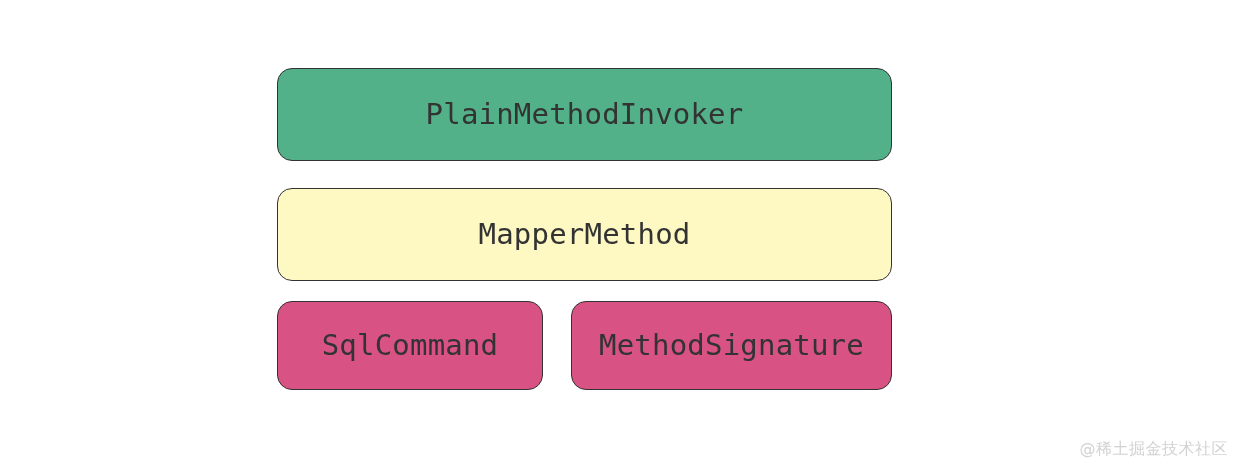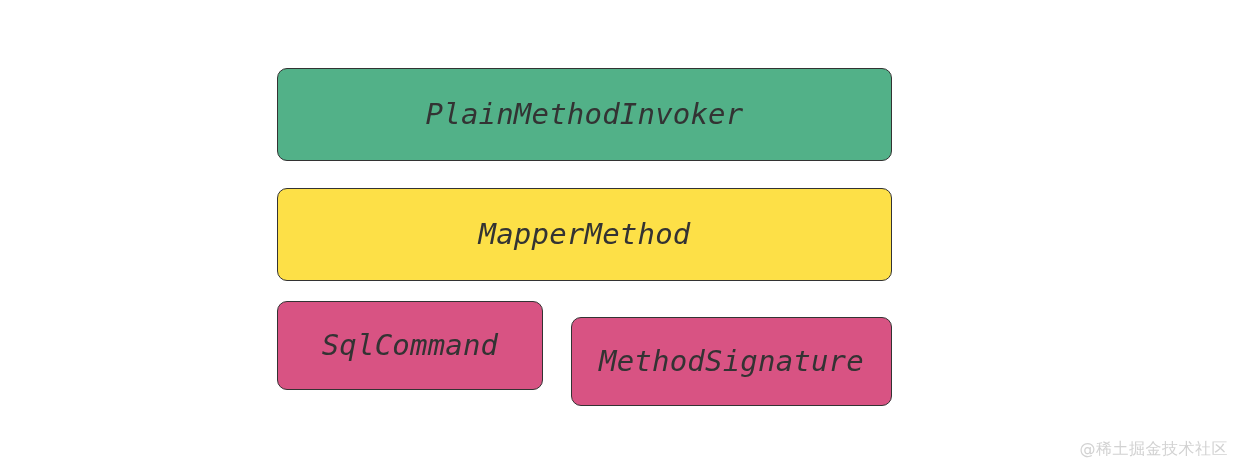--- a/index.html
+++ b/index.html
@@ -18,26 +18,25 @@
     position: relative;
     width: 1242px;
     height: 470px;
     background: #ffffff;
   }
 
   .node {
     position: absolute;
     box-sizing: border-box;
     border: 1.6px solid #333333;
-    border-radius: 10px;
+    border-radius: 15px;
     display: flex;
     align-items: center;
     justify-content: center;
     text-align: center;
-    font-style: italic;
   }
 
   .node-label {
     font-family: "DejaVu Sans Mono", "Liberation Mono", monospace;
     font-size: 29px;
     font-weight: 400;
     color: #333333;
     letter-spacing: 0.2px;
     line-height: 1;
     white-space: nowrap;
@@ -60,21 +59,20 @@
     left: 277px;
     top: 301px;
     width: 266px;
     height: 89px;
   }
   #node-method-signature {
     left: 571px;
     top: 301px;
     width: 321px;
     height: 89px;
-    margin-top: 16px;
   }
 
   #watermark {
     position: absolute;
     right: 14px;
     bottom: 10px;
     font-family: "DejaVu Sans", sans-serif;
     font-size: 16px;
     color: #d2d2d2;
     letter-spacing: 0.5px;
@@ -84,21 +82,21 @@
 </style>
 </head>
 <body>
 
 <div id="diagram-canvas" style="background: rgb(255, 255, 255);">
 
   <div class="node" id="node-plain-method-invoker" style="background-color: rgb(82, 177, 136); border-color: rgb(51, 51, 51);">
     <span class="node-label" style="color: rgb(51, 51, 51);">PlainMethodInvoker</span>
   </div>
 
-  <div class="node" id="node-mapper-method" style="background-color: #fde047; border-color: rgb(51, 51, 51);">
+  <div class="node" id="node-mapper-method" style="background-color: #fef9c3; border-color: rgb(51, 51, 51);">
     <span class="node-label" style="color: rgb(51, 51, 51);">MapperMethod</span>
   </div>
 
   <div class="node" id="node-sql-command" style="background-color: rgb(216, 83, 131); border-color: rgb(51, 51, 51);">
     <span class="node-label" style="color: rgb(51, 51, 51);">SqlCommand</span>
   </div>
 
   <div class="node" id="node-method-signature" style="background-color: rgb(216, 83, 131); border-color: rgb(51, 51, 51);">
     <span class="node-label" style="color: rgb(51, 51, 51);">MethodSignature</span>
   </div>

